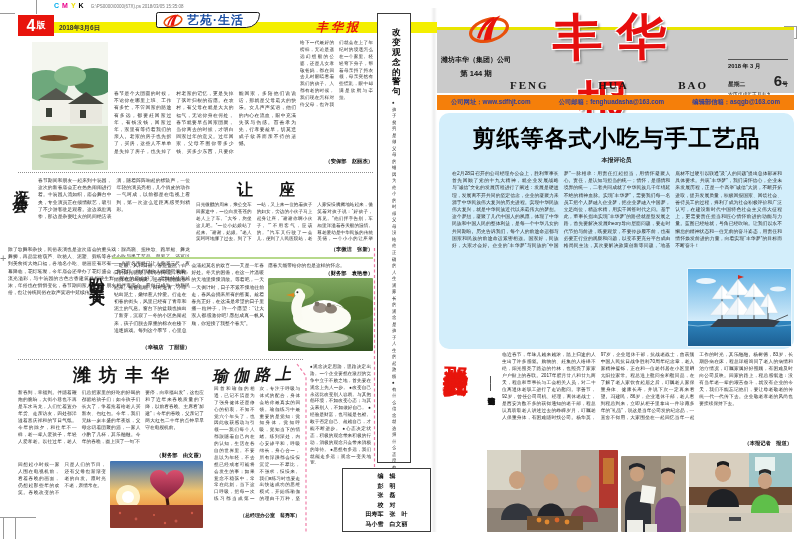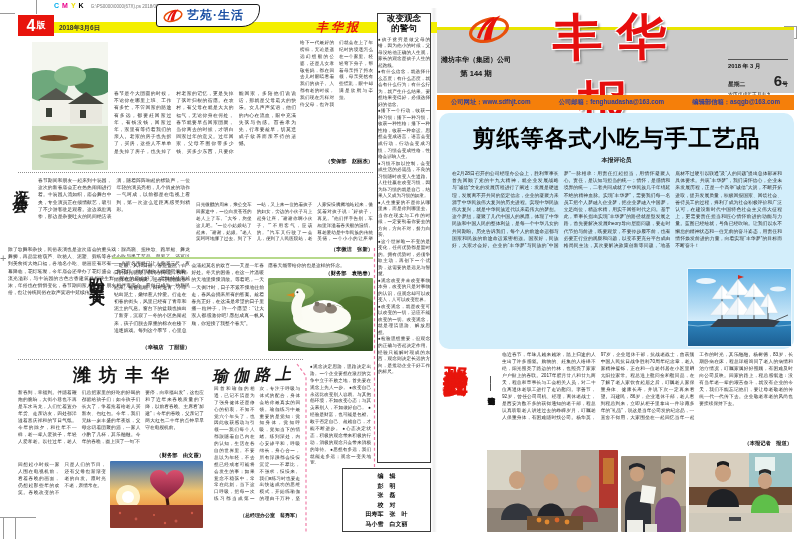--- a/index.html
+++ b/index.html
@@ -63,21 +63,21 @@
   <div class="t mark" style="left:15px;top:517px;width:1px;height:22px"></div>
 
   <div class="t" style="left:431px;top:8px;width:6px;height:524px;background:linear-gradient(90deg,rgba(0,0,0,0),rgba(0,0,0,0.07),rgba(0,0,0,0))"></div>
 
   <div class="t badge" style="left:18px;top:15px;width:36px;height:21px">
     <span style="font-size:16px">4</span>
     <span style="font-size:9px;margin-left:1px">版</span>
   </div>
   <div class="t ystrip" style="left:54px;top:22px;width:383px;height:11px"></div>
   <div class="t" style="left:59px;top:23.5px;font-size:6.5px;font-weight:bold;color:#333">2018年3月6日</div>
-  <div class="t tab" style="left:156px;top:4px;width:104px;height:23px">
+  <div class="t tab" style="left:156px;top:12px;width:104px;height:16px">
     <span style="margin-right:4px">
       <svg width="20" height="17" viewBox="0 0 40 32">
         <ellipse cx="20" cy="17" rx="18" ry="10" fill="none" stroke="#e8500c" stroke-width="3" transform="rotate(-16 20 17)"></ellipse>
         <path d="M15 27 C 17 13, 23 6, 31 3 C 25 10, 23 17, 22 26 Z" fill="#e8140c"></path>
         <path d="M10 25 C 13 14, 19 8, 25 6" stroke="#e8140c" stroke-width="3" fill="none"></path>
       </svg>
     </span>
     <span class="section-name">艺苑·生活</span>
   </div>
   <div class="t papername-sm serif" style="left:316px;top:19px">丰华报</div>
@@ -106,20 +106,21 @@
   <div class="t jt c3" style="left:114px;top:90px;width:182px;height:80px;font-size:4.8px">春节是个大团圆的时候，不论你在哪里上班、工作有多忙，不管回家的路途有多远，都要赶回家过年，有钱没钱，回家过年，家里有等待着我们的亲人。老家的房子也先拆了，买房，这些人不单单是失掉了房子，也失掉了村老家的记忆，更是失掉了落叶归根的宿愿。在农村，有父母在就是大大的福气，无论你身在何处，春节就要早点回家团聚，当你离去的时候，才明白回家过年的意义。过年回家，父母不图你带多少钱、买多少东西，只要你能回家，多陪他们说说话，那就是父母最大的快乐。女儿声声笑语，他们的内心在流血，眼中充满失落与伤感。百善孝为先，行孝要趁早，切莫造成子欲养而亲不待的遗憾。</div>
   <div class="t byline" style="left:300px;top:158px;width:73px">（安保部　赵丽杰）</div>
 
   <div class="t dotted" style="left:18px;top:172px;width:355px"></div>
 
   <div class="t cal vtxt" style="left:10px;top:178px;height:64px;font-size:15px;font-style:italic;letter-spacing:4px;transform:rotate(-2deg);color:#161616">逛庙会</div>
   <div class="t jt c2" style="left:38px;top:177px;width:152px;height:66px;font-size:4.8px">春节期间和朋友一起来到十笏园，这次的新春庙会正在热热闹闹进行着。十笏园人流如织，庙会舞台中央，专业演员正在倾情献艺，吸引了不少游客驻足观看。这边戏腔真挚，那边是杂耍吐火的民间绝活表演，随着阵阵响起的锣鼓声，一位年轻的演员亮相，几个俏皮的动作一气呵成，以前都是在电视上看到，第一次这么近距离感受到精彩。</div>
   <div class="t jt" style="left:8px;top:246px;width:182px;height:96px;font-size:4.8px">除了歌舞和杂技，民俗表演也是这次庙会的重头戏：踩高跷、扭秧歌、跑旱船、舞龙舞狮，再品尝糖葫芦、吹糖人、泥塑、剪纸等各式小吃与手工艺品。逛累了，还可以到美食街大饱口福，各地名小吃、糖画应有尽有——光听名字就已让人垂涎三尺。夜幕降临，花灯璀璨，今年庙会还举办了花灯盛会，赏花灯、猜灯谜的人群熙熙攘攘，流光溢彩，与十笏园的古色古香建筑群相映生辉。现在的庙会好了，年味越越来越浓，年俗也在悄悄变化，春节期间家人团聚、朋友相伴逛庙会，看似已成为一种新民俗，也让传统民俗在欢声笑语中延续传承。</div>
   <div class="t byline" style="left:100px;top:344px;width:90px">（幸福店　丁甜甜）</div>
 
+  <div class="t cal" style="left:196px;top:180px;width:140px;text-align:center;font-size:16px;letter-spacing:26px;text-indent:26px;color:#141414">让座</div>
   <div class="t jt c3" style="left:196px;top:202px;width:177px;height:42px;font-size:4.6px">日光微醺的周末，乘公交车回家途中，一位白发苍苍的老人上了车。“大爷，您坐这儿吧。”一位小姑娘站了起来。“谢谢，姑娘。”老人笑呵呵地挪了过去。到了下一站，又上来一位抱着孩子的妇女，旁边的小伙子马上起身让座，“谢谢你啊小伙子。”“不用客气，应该的。”汽车又行驶了一会儿，便到了人民医院站，老人家慢慢腾腾地站起来，微笑着对孩子说：“好孩子，再见。”他们挥手告别，车厢里洋溢着春天般的温情。尊老爱幼是中华民族的传统美德，一个小小的让座举动，传递的是人与人之间的关爱与尊重，愿这样的温暖常在——</div>
   <div class="t byline" style="left:300px;top:246px;width:73px">（李微洁　张新）</div>
 
   <div class="t greenline" style="left:112px;top:257px;width:261px"></div>
 
   <div class="t cal vtxt" style="left:86px;top:264px;height:90px;font-size:16px;letter-spacing:5px;color:#161616">盼望春天</div>
   <div class="t jt c2" style="left:114px;top:262px;width:150px;height:92px;font-size:4.8px">一眨眼，风和日丽，春意盎然，白日的阳光驱散了残冬的寒意，柳梢悄悄地泛出鹅黄，迎春花苞也鼓胀起来。推窗远眺，田野返青，小草钻出泥土，嫩绿惹人怜爱。行走在初春的街头，风里已经有了青草和泥土的气息。窗台下的盆栽也抽出了新芽，沉寂了一冬的小区热闹起来，孩子们脱去厚重的棉衣在楼下追逐嬉戏。每到这个季节，心里总会涌起莫名的欢喜——又是一年春好处。冬天的困倦，在这一片温暖的天地里慢慢消散。等着吧，一天一天倒计时，日子不紧不慢地往前走，春风会捎来所有的答案。趁着春光正好，在这满是希望的日子里播一粒种子，许一个愿望：“让大家人都感激你吧! 愿想成真一帆风顺，你迎接了我整个春天”。</div>
   <div class="t jt" style="left:268px;top:262px;width:105px;height:7px;font-size:4.8px">愿春天能带给你的也是这样的怀念。</div>
   <div class="t byline" style="left:290px;top:270px;width:83px">（财务部　袁艳春）</div>
   <div class="t photo" style="left:268px;top:278px;width:105px;height:73px">
@@ -189,21 +190,21 @@
   <svg class="pink-dash" style="left:0;top:0" width="800" height="539">
     <polyline points="297,364 306,376 306,532" fill="none" stroke="#ef7fa8" stroke-width="1.2" stroke-dasharray="3,2.4"></polyline>
     <line x1="374.5" y1="248" x2="374.5" y2="534" stroke="#ef7fa8" stroke-width="1.2" stroke-dasharray="3,2.4"></line>
   </svg>
   <div class="t jt" style="left:310px;top:364px;width:61px;height:100px;font-size:4.6px">●观念决定思路，思路决定出路。一个企业要想在激烈的竞争中立于不败之地，首先要在观念上先人一步。
 ●改变自己永远比改变别人容易。与其抱怨环境，不如改变心态；与其羡慕别人，不如做好自己。
 ●经验是财富，也可能是包袱。敢于否定自己、超越自己，才能不断进步。
 ●心态决定状态，积极的观念带来积极的行动，消极的观念只会带来消极的等待。
 ●思想有多远，我们就能走多远；观念一变天地宽。</div>
 
-  <div class="t box" style="left:377px;top:13px;width:54px;height:450px;padding:0">
+  <div class="t box" style="left:377px;top:13px;width:34px;height:450px;padding:14px">
     <div class="serif" style="font-size:8.6px;font-weight:bold;text-align:center;line-height:1.15;color:#111">
       <div>改变观念</div>
       <div>的警句</div>
     </div>
     <div class="jt pre" style="font-size:4.6px;margin-top:3px;height:408px;line-height:1.42">●孩子贫穷是做父母的错，因为他小的时候，父母没给他正确的人生观，家长的观念是孩子人生的起跑线。
 ●有什么信念，就选择什么态度；有什么态度，就会有什么行为；有什么行为，就产生什么结果。要想结果变得好，必须选择好的信念。
 ●播下一个行动，收获一种习惯；播下一种习惯，收获一种性格；播下一种性格，收获一种命运。思想会变成语言，语言会变成行动，行动会变成习惯，习惯会变成性格，性格会影响人生。
 ●习惯不加以控制，会变成生活的必需品，不良的习惯随时改变人生道路。人往往赢在改变习惯，因为坏习惯的就是自己，结果人又成为习惯的奴隶。
 ●人生重要的不是你从哪里来，而是你到哪里去。当你在现实与工作的时候，一定要朝着你要去的方向，方向不对，努力白费。
 ●这个世界唯一不变的是变化，任何优势都是暂时的。拥有优势时，必须争取主动，再创下一个优势，这需要的是远见与智慧。
@@ -224,20 +225,25 @@
   <div class="t" style="left:468px;top:12px">
     <svg width="42" height="34" viewBox="0 0 40 32">
       <ellipse cx="20" cy="17" rx="18" ry="10" fill="none" stroke="#e8500c" stroke-width="3" transform="rotate(-16 20 17)"></ellipse>
       <path d="M15 27 C 17 13, 23 6, 31 3 C 25 10, 23 17, 22 26 Z" fill="#e8140c"></path>
       <path d="M10 25 C 13 14, 19 8, 25 6" stroke="#e8140c" stroke-width="3" fill="none"></path>
     </svg>
   </div>
   <div class="t" style="left:440px;top:55px;width:72px;text-align:center;font-size:7px;font-weight:bold;color:#111">潍坊丰华（集团）公司</div>
   <div class="t" style="left:440px;top:69px;width:72px;text-align:center;font-size:7.5px;font-weight:bold;color:#111">第 144 期</div>
   <div class="t bigtitle" style="left:508px;top:4px;width:204px;text-align:center;font-size:50px;letter-spacing:14px;text-indent:14px;transform:rotate(-1deg)">丰华报</div>
+  <div class="t serif" style="left:510px;top:79px;width:198px;display:flex;justify-content:space-between;font-size:11px;font-weight:bold;letter-spacing:2px;color:#1a1a1a">
+    <span>FENG</span>
+    <span>HUA</span>
+    <span>BAO</span>
+  </div>
   <div class="t" style="left:728px;top:59px;width:60px;border-top:1px solid #555;border-bottom:1px solid #555;padding:2px 0 2px 0">
     <div style="font-size:5.8px;font-weight:bold;color:#111">2018 年 3 月</div>
     <div style="display:flex;align-items:baseline;justify-content:space-between;margin-top:1px">
       <span style="font-size:5.8px;font-weight:bold">星期二</span>
       <span>
         <span style="font-size:15px;font-weight:bold">6</span><span style="font-size:6px;font-weight:bold">号</span>
       </span>
     </div>
     <div style="font-size:4.8px;color:#222;margin-top:1px">农历戊戌年正月十九</div>
   </div>

